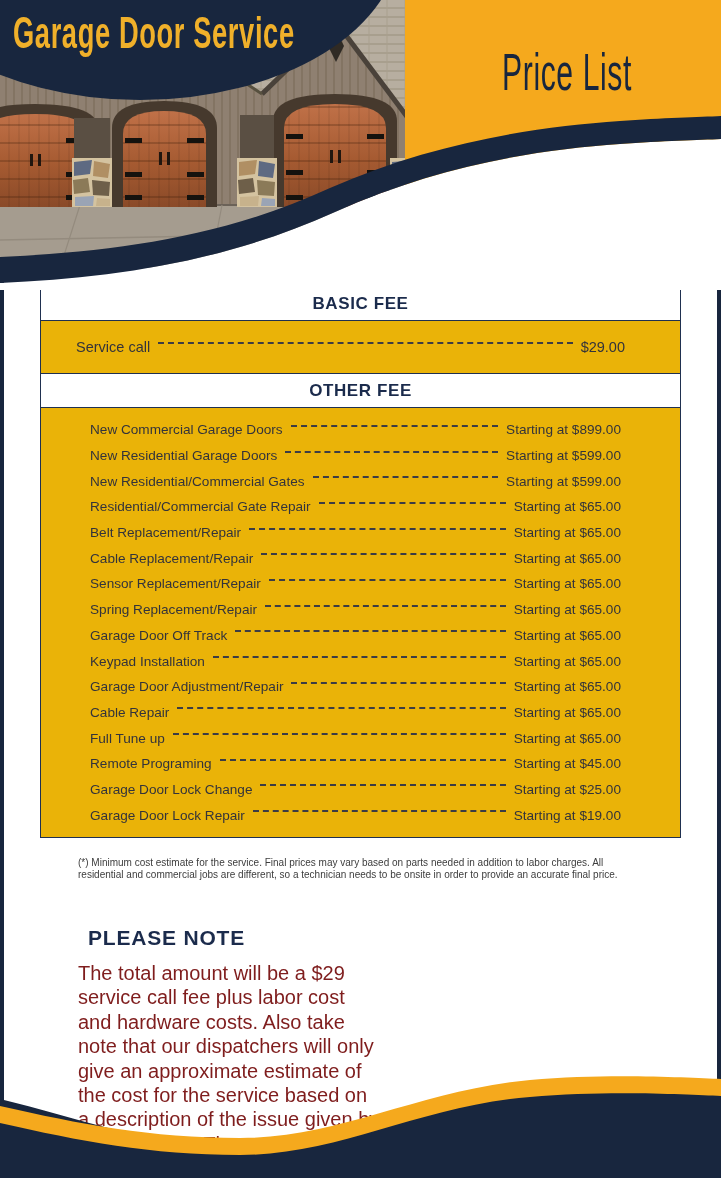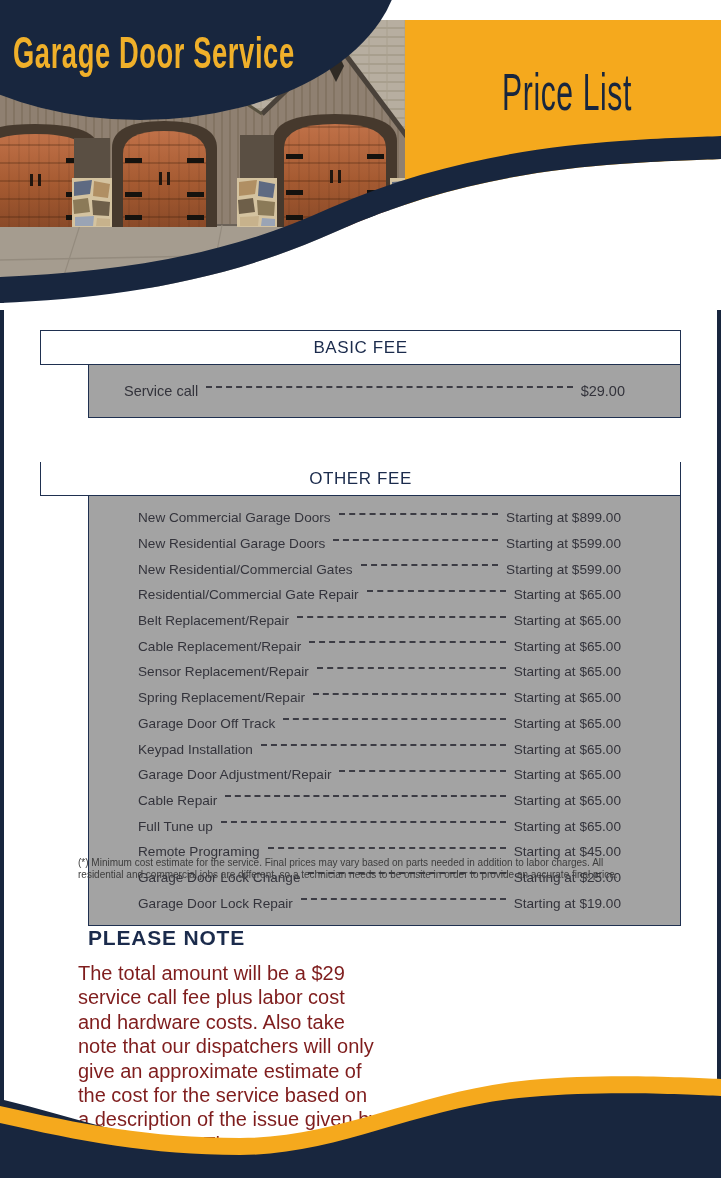--- a/index.html
+++ b/index.html
@@ -7,21 +7,21 @@
     position:relative;width:721px;height:1178px;margin:0 auto;
     background:#ffffff;overflow:hidden;
     font-family:"Liberation Sans",sans-serif;
   }
   
   .edge{position:absolute;width:4px;background:#18263e;z-index:3;}
   .edge.left{left:0;top:248px;bottom:0;}
   .edge.right{right:0;top:126px;bottom:0;}
 
   
-  .header{position:absolute;left:0;top:0;width:721px;height:290px;z-index:4;margin-top:20px;}
+  .header{position:absolute;left:0;top:0;width:721px;height:290px;z-index:4;}
   .photo{position:absolute;left:0;top:0;width:408px;height:268px;}
   .yellow-block{position:absolute;left:405px;top:0;width:316px;height:210px;background:#f5a91d;}
   .header-wave{position:absolute;left:0;top:0;width:721px;height:290px;}
   .brand-blob{
     position:absolute;left:-120px;top:-220px;width:520px;height:320px;
     background:#18263e;border-radius:50%;
   }
   .brand-title{
     position:absolute;left:13px;top:9px;
     font-size:44px;font-weight:700;line-height:1.1;color:#f0b02a;
@@ -32,24 +32,24 @@
     position:absolute;left:455px;top:46px;width:224px;text-align:center;
     font-size:52px;font-weight:400;line-height:1.0;color:#18263e;
     transform:scaleX(0.58);transform-origin:center top;letter-spacing:1px;
     white-space:nowrap;
   }
 
   
   .fee-table{position:absolute;left:40px;top:286px;width:641px;z-index:2;}
   .fee-head{
     border:1px solid #1f3050;background:#fff;
-    text-align:center;font-weight:400;font-size:17px;letter-spacing:.6px;
-    color:#1b2b4c;padding:7px 0 6px;margin-top:44px;
-  }
-  .fee-box{border:1px solid #1f3050;border-top:none;background:#a3a3a3;margin-left:48px;}
+    text-align:center;font-weight:700;font-size:17px;letter-spacing:.6px;
+    color:#1b2b4c;padding:7px 0 6px;
+  }
+  .fee-box{border:1px solid #1f3050;border-top:none;background:#eab308;}
   .basic-box{padding:12px 0;}
   .other-box{padding:9px 12px;}
   .fee-row{display:flex;align-items:flex-end;padding:0 47px 0 37px;color:#33333b;}
   .basic-box .fee-row{font-size:14.5px;padding:6px 55px 6px 35px;}
   .other-box .fee-row{font-size:13.6px;height:25.7px;align-items:center;}
   .fee-label{white-space:nowrap;position:relative;top:0;}
   .leader{
     flex:1;margin:0 8px;border-bottom:2px dashed #3c3c44;
     height:0;position:relative;top:-4px;align-self:center;
   }

